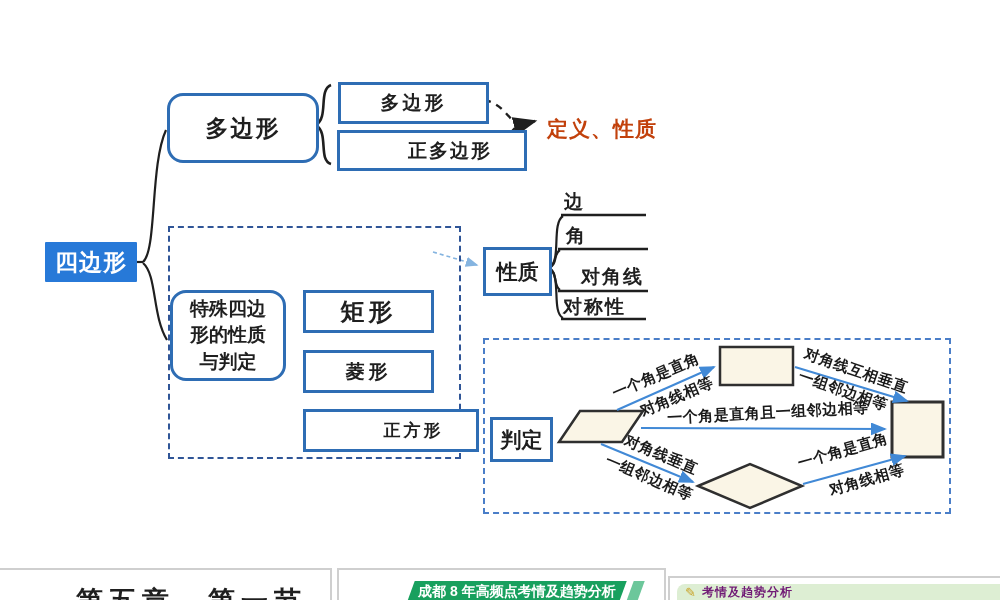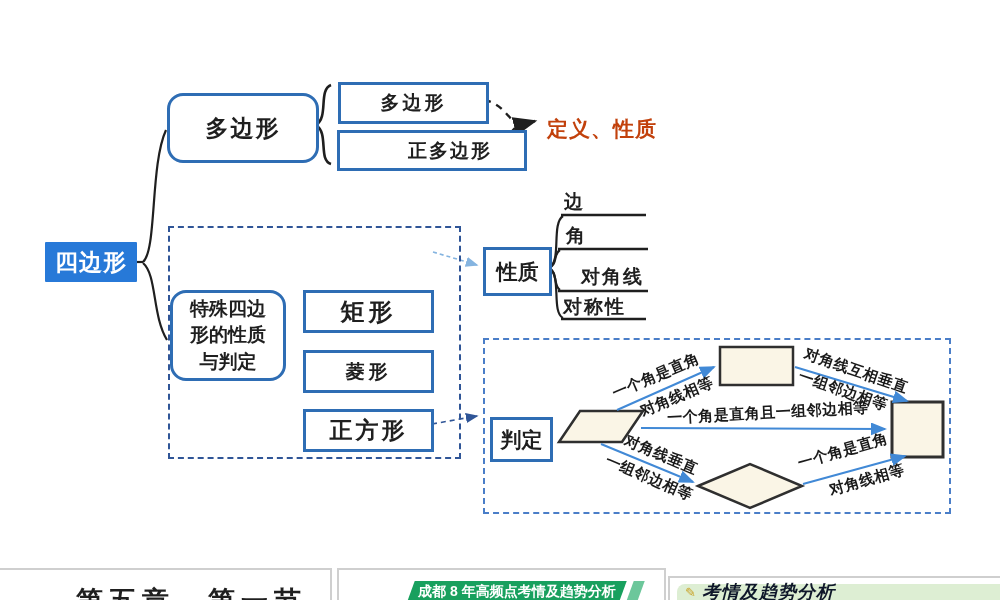--- a/index.html
+++ b/index.html
@@ -29,21 +29,21 @@
   .fcard{position:absolute;background:#fff;}
   .card-border{border-top:2px solid #cfcfcf;}
   .chapter{left:76px;top:583px;font-size:27px;font-weight:bold;letter-spacing:6px;}
   .badge-main{left:410px;top:581px;width:212px;height:26px;background:#18a05e;transform:skewX(-20deg);
               display:flex;align-items:flex-start;justify-content:center;}
   .badge-accent{left:629px;top:581px;width:11px;height:26px;background:#6cc79b;transform:skewX(-20deg);}
   .badge-text{transform:skewX(20deg);color:#fff;font-weight:bold;font-size:14px;line-height:20px;white-space:nowrap;}
   .green-panel{left:677px;top:584px;width:330px;height:30px;background:#ddeed3;border-radius:8px;
                display:flex;align-items:flex-start;padding-left:8px;}
   .pencil{color:#c9a227;font-size:13px;line-height:17px;margin-right:6px;}
-  .panel-label{color:#0f172a;font-weight:bold;font-size:18px;line-height:16px;letter-spacing:1px;font-style:italic;}
+  .panel-label{color:#701a75;font-weight:bold;font-size:12px;line-height:16px;letter-spacing:1px;}
 </style>
 </head>
 <body>
 
 <div class="canvas">
 
   <svg class="layer" viewBox="0 0 1000 600">
     <defs>
       <marker id="arrBlack" markerWidth="11" markerHeight="9" refX="9" refY="4" orient="auto">
         <path d="M0,0 L10,4 L0,8 Z" fill="#1f1f1f"></path>
@@ -110,21 +110,21 @@
   <div class="abs red-focus">定义、性质</div>
 
   <div class="abs dash-group" style="left:168px;top:226px;width:289px;height:229px;"></div>
   <div class="abs rnode special-node">
     <span>特殊四边</span>
     <span>形的性质</span>
     <span>与判定</span>
   </div>
   <div class="abs sqbox" style="left:303px;top:290px;width:125px;height:37px;font-size:24px;letter-spacing:4px;">矩形</div>
   <div class="abs sqbox" style="left:303px;top:350px;width:125px;height:37px;font-size:19px;letter-spacing:4px;">菱形</div>
-  <div class="abs sqbox" style="left:303px;top:409px;width:125px;height:37px;font-size:23px;letter-spacing:3px;">正方形</div>
+  <div class="abs sqbox" style="left:303px;top:409px;width:125px;height:37px;font-size:17px;letter-spacing:3px;padding-left:45px;">正方形</div>
 
   <div class="abs sqbox" style="left:483px;top:247px;width:63px;height:43px;font-size:21px;">性质</div>
   <div class="abs prop-item" style="left:564px;top:189px;">边</div>
   <div class="abs prop-item" style="left:566px;top:223px;">角</div>
   <div class="abs prop-item" style="left:563px;top:264px;margin-left:18px;">对角线</div>
   <div class="abs prop-item" style="left:563px;top:294px;">对称性</div>
 
   <div class="abs dash-group" style="left:483px;top:338px;width:464px;height:172px;border-color:#4a7ec8;"></div>
   <div class="abs sqbox" style="left:490px;top:417px;width:57px;height:39px;font-size:21px;">判定</div>
 

